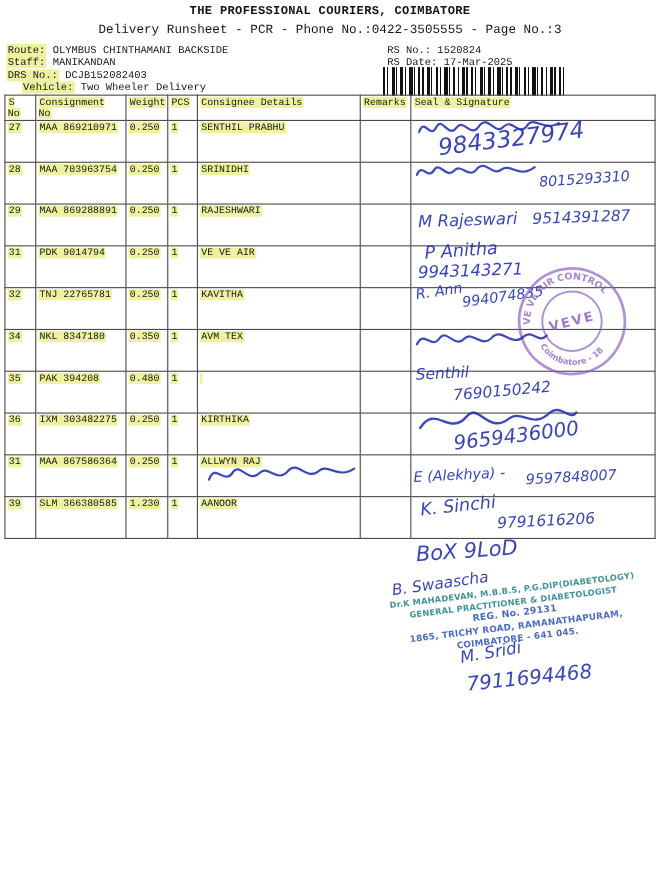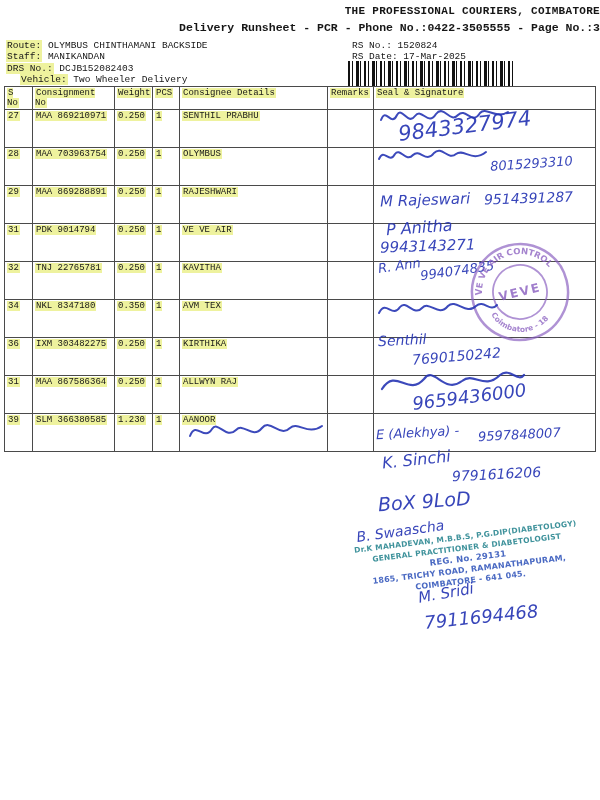--- a/index.html
+++ b/index.html
@@ -1,21 +1,21 @@
 <!DOCTYPE html>
 <html><head>
 <meta charset="utf-8">
 <style>
   *{box-sizing:border-box;margin:0;padding:0}
   html,body{width:600px;height:800px}
   body{background:#fff;font-family:"Liberation Mono","DejaVu Sans Mono",monospace;color:#161616}
   .page{position:relative;width:600px;height:800px;background:#fff;overflow:hidden}
   .abs{position:absolute}
-  .title1{top:5px;left:0;width:100%;text-align:right;font-weight:bold;font-size:11px;letter-spacing:.3px}
-  .title2{top:21px;left:0;width:100%;text-align:right;font-weight:bold;font-size:11.5px}
+  .title1{top:5px;left:0;width:100%;text-align:center;font-weight:bold;font-size:11px;letter-spacing:.3px}
+  .title2{top:21px;left:0;width:100%;text-align:center;font-weight:normal;font-size:11.5px}
   .info{font-size:9.5px;white-space:nowrap}
   .hl{background:#eef29e;padding:0 1px}
   .barcode{left:348px;top:61px;width:167px;height:26px;
     background:repeating-linear-gradient(90deg,#111 0px,#111 2px,#fff 2px,#fff 4px,#111 4px,#111 5px,#fff 5px,#fff 8px,#111 8px,#111 11px,#fff 11px,#fff 12px,#111 12px,#111 13px,#fff 13px,#fff 16px)}
   table{position:absolute;top:86px;left:4px;width:591px;border-collapse:collapse;table-layout:fixed}
   th,td{border:1px solid #4a4a4a;font-size:9px;padding:1px 2px;vertical-align:top;text-align:left;overflow:visible}
   thead tr{height:15px}
   tbody tr{height:38px}
   th{font-weight:normal}
   .sig-layer{position:absolute;left:0;top:0;width:600px;height:800px;pointer-events:none}
@@ -85,21 +85,21 @@
           <td class="c-pcs"><span class="hl">1</span></td>
           <td class="c-consignee"><span class="hl">SENTHIL PRABHU</span></td>
           <td class="c-remarks"><span></span></td>
           <td class="c-seal"></td>
         </tr>
         <tr>
           <td class="c-sno"><span class="hl">28</span></td>
           <td class="c-consignment"><span class="hl">MAA 703963754</span></td>
           <td class="c-weight"><span class="hl">0.250</span></td>
           <td class="c-pcs"><span class="hl">1</span></td>
-          <td class="c-consignee"><span class="hl">OLYMBUS</span></td>
+          <td class="c-consignee"><span class="hl">SRINIDHI</span></td>
           <td class="c-remarks"><span></span></td>
           <td class="c-seal"></td>
         </tr>
         <tr>
           <td class="c-sno"><span class="hl">29</span></td>
           <td class="c-consignment"><span class="hl">MAA 869288891</span></td>
           <td class="c-weight"><span class="hl">0.250</span></td>
           <td class="c-pcs"><span class="hl">1</span></td>
           <td class="c-consignee"><span class="hl">RAJESHWARI</span></td>
           <td class="c-remarks"><span></span></td>
@@ -122,20 +122,29 @@
           <td class="c-consignee"><span class="hl">KAVITHA</span></td>
           <td class="c-remarks"><span></span></td>
           <td class="c-seal"></td>
         </tr>
         <tr>
           <td class="c-sno"><span class="hl">34</span></td>
           <td class="c-consignment"><span class="hl">NKL 8347180</span></td>
           <td class="c-weight"><span class="hl">0.350</span></td>
           <td class="c-pcs"><span class="hl">1</span></td>
           <td class="c-consignee"><span class="hl">AVM TEX</span></td>
+          <td class="c-remarks"><span></span></td>
+          <td class="c-seal"></td>
+        </tr>
+        <tr>
+          <td class="c-sno"><span class="hl">35</span></td>
+          <td class="c-consignment"><span class="hl">PAK 394208</span></td>
+          <td class="c-weight"><span class="hl">0.480</span></td>
+          <td class="c-pcs"><span class="hl">1</span></td>
+          <td class="c-consignee"><span class="hl"></span></td>
           <td class="c-remarks"><span></span></td>
           <td class="c-seal"></td>
         </tr>
         <tr>
           <td class="c-sno"><span class="hl">36</span></td>
           <td class="c-consignment"><span class="hl">IXM 303482275</span></td>
           <td class="c-weight"><span class="hl">0.250</span></td>
           <td class="c-pcs"><span class="hl">1</span></td>
           <td class="c-consignee"><span class="hl">KIRTHIKA</span></td>
           <td class="c-remarks"><span></span></td>

